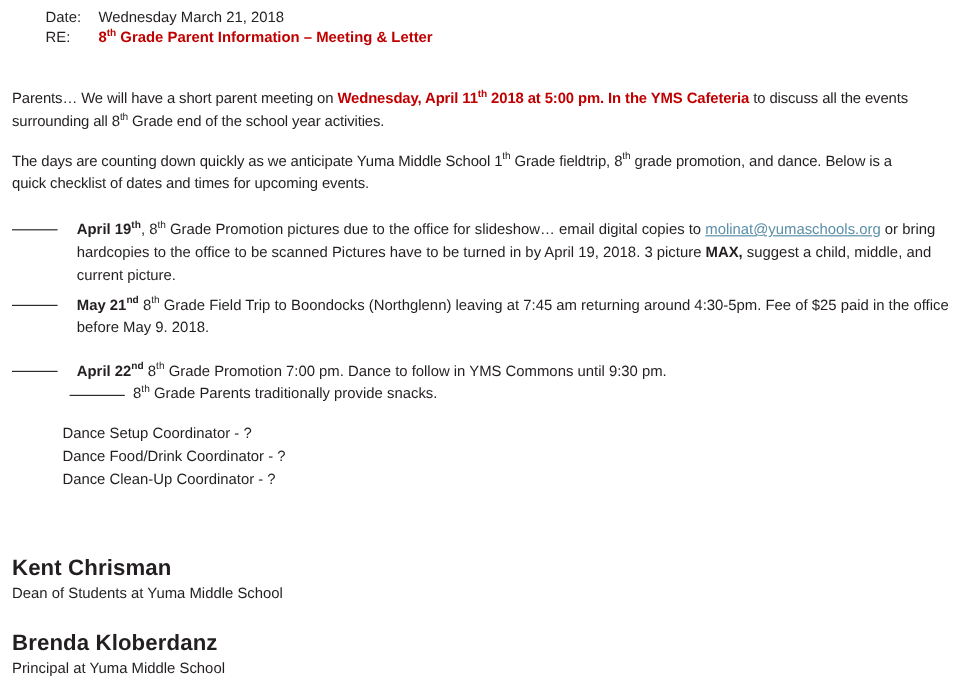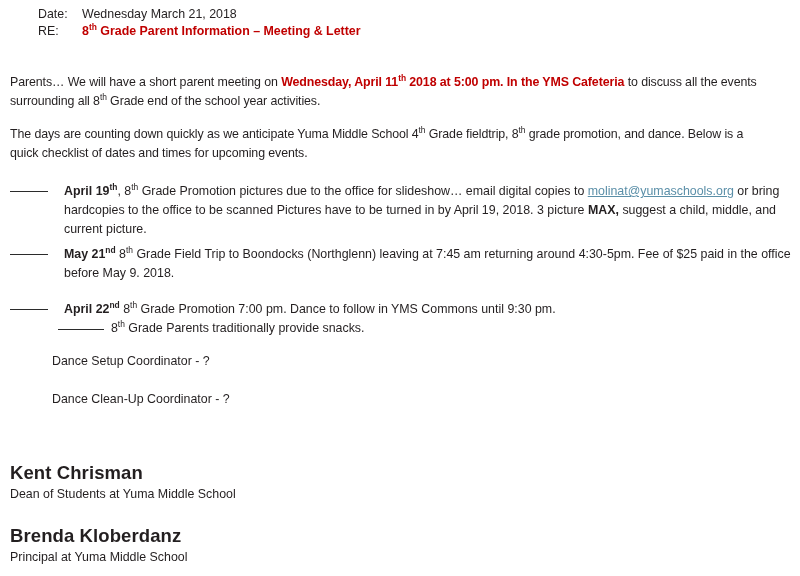--- a/index.html
+++ b/index.html
@@ -131,40 +131,41 @@
   <div class="hdr-row" style="top:23px;">
     <span class="hdr-label">RE:</span><span class="hdr-val red bold"><span>8</span><sup>th</sup><span> Grade Parent Information – Meeting &amp; Letter</span></span>
   </div>
 
 
   <div class="blk" style="left:10px; top:73px; width:756px;">
     <span>Parents… We will have a short parent meeting on </span><span class="red bold"><span>Wednesday, April 11</span><sup>th</sup><span> 2018 at 5:00 pm. In the YMS Cafeteria</span></span><span> to discuss all the events surrounding all 8</span><sup>th</sup><span> Grade end of the school year activities.</span>
   </div>
 
   <div class="blk" style="left:10px; top:125px; width:756px;">
-    <span>The days are counting down quickly as we anticipate Yuma Middle School 4</span><sup>th</sup><span> Grade fieldtrip, 8</span><sup>th</sup><span> grade promotion, and dance.  Below is a quick checklist of dates and times for upcoming events.</span>
+    <span>The days are counting down quickly as we anticipate Yuma Middle School 1</span><sup>th</sup><span> Grade fieldtrip, 8</span><sup>th</sup><span> grade promotion, and dance.  Below is a quick checklist of dates and times for upcoming events.</span>
   </div>
 
   <div class="item hang" style="top:182px;">
     <span class="item-rule"></span><span class="bold">April 19</span><sup class="bold">th</sup><span>, 8</span><sup>th</sup><span> Grade Promotion pictures due to the office for slideshow… email digital copies to </span><a class="link" href="#">molinat@yumaschools.org</a><span> or bring hardcopies to the office to be scanned Pictures have to be turned in by April 19, 2018.  3 picture </span><span class="bold">MAX,</span><span> suggest a child, middle, and current picture.</span>
   </div>
 
   <div class="item hang" style="top:245px;">
     <span class="item-rule"></span><span class="bold">May 21</span><sup class="bold">nd</sup><span> 8</span><sup>th</sup><span> Grade Field Trip to Boondocks (Northglenn) leaving at 7:45 am returning around 4:30-5pm.  Fee of $25 paid in the office before May 9. 2018.</span>
   </div>
 
   <div class="item hang" style="top:300px;">
     <span class="item-rule"></span><span class="bold">April 22</span><sup class="bold">nd</sup><span>  8</span><sup>th</sup><span> Grade Promotion 7:00 pm.  Dance to follow in YMS Commons until 9:30 pm.</span>
   </div>
 
   <div class="item" style="top:319px; left:58px; white-space:nowrap;">
     <span class="blank-rule blank-mid"></span>&nbsp;&nbsp;<span>8</span><sup>th</sup><span> Grade Parents traditionally provide snacks.</span>
   </div>
 
   <div class="coord" style="top:352px;">Dance Setup Coordinator - ?</div>
+  <div class="coord" style="top:371px;">Dance Food/Drink Coordinator - ?</div>
   <div class="coord" style="top:390px;">Dance Clean-Up Coordinator - ?</div>
 
 
   <div class="sig-name" style="top:462px;">Kent Chrisman</div>
   <div class="sig-title" style="top:487px;">Dean of Students at Yuma Middle School</div>
 
   <div class="sig-name" style="top:525px;">Brenda Kloberdanz</div>
   <div class="sig-title" style="top:550px;">Principal at Yuma Middle School</div>
 
 </div>

